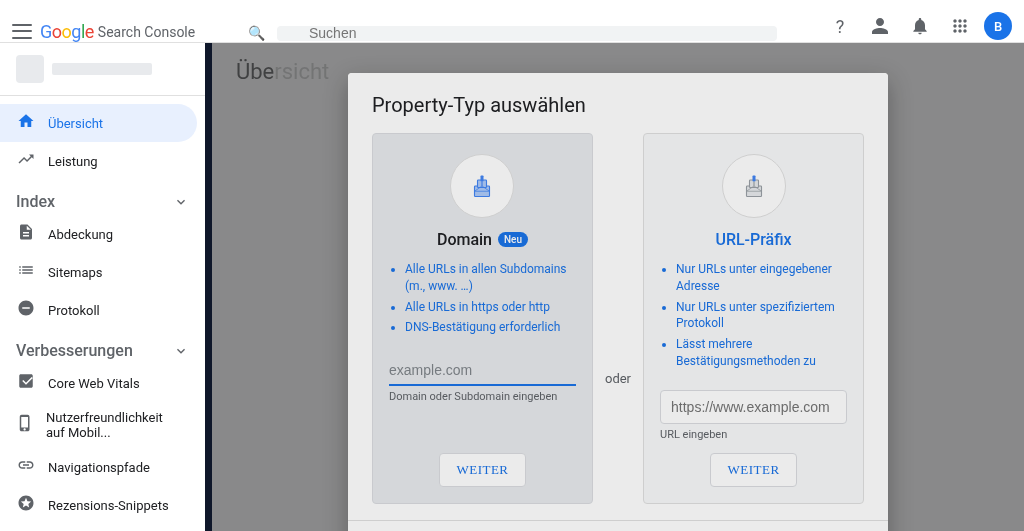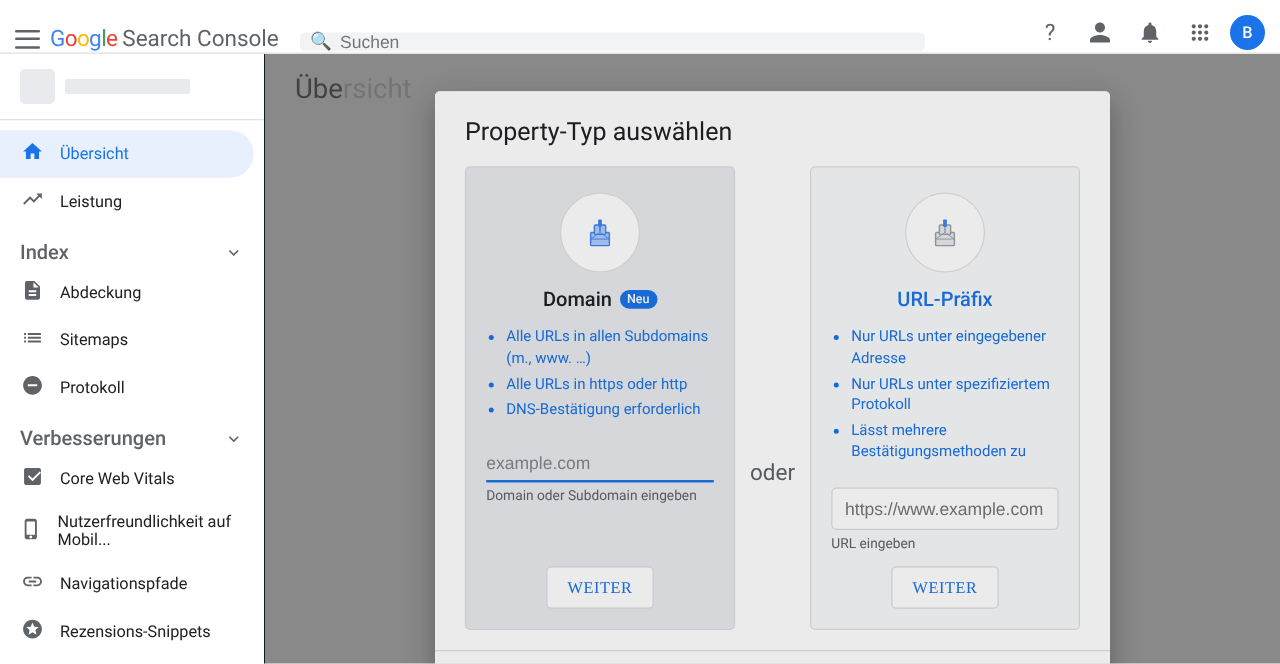--- a/index.html
+++ b/index.html
@@ -46,40 +46,41 @@
       font-weight: 400;
       letter-spacing: -0.5px;
     }
     .google-text .g { color: #4285f4; }
     .google-text .o1 { color: #ea4335; }
     .google-text .o2 { color: #fbbc05; }
     .google-text .g2 { color: #4285f4; }
     .google-text .l { color: #34a853; }
     .google-text .e { color: #ea4335; }
     .console-text {
-      font-size: 18px;
+      font-size: 14px;
       font-weight: 400;
       color: #5f6368;
       margin-left: 4px;
     }
     .search-bar {
       flex: 1;
       max-width: 500px;
       margin: 0 16px;
     }
     .search-bar input {
       width: 100%;
       height: 15px;
       background: #f1f3f4;
       border: none;
       border-radius: 4px;
       padding: 0 12px 0 32px;
       font-size: 14px;
       color: #202124;
       outline: none;
+      margin-left: 37px;
     }
     .search-bar-wrapper {
       position: relative;
     }
     .search-bar-wrapper .search-icon-inline {
       position: absolute;
       left: 8px;
       top: 50%;
       transform: translateY(-50%);
       color: #9aa0a6;
@@ -120,21 +121,21 @@
     .layout {
       display: flex;
       height: calc(531px - 43px);
     }
 
     
     .sidebar {
       width: 212px;
       background: #fff;
       overflow-y: auto;
-      border-right: 1px solid #0f172a;
+      border-right: 7px solid #0f172a;
       flex-shrink: 0;
     }
     .sidebar-property {
       padding: 12px 16px;
       display: flex;
       align-items: center;
       gap: 8px;
       border-bottom: 1px solid #e0e0e0;
     }
     .property-avatar {
@@ -328,21 +329,21 @@
       cursor: pointer;
       margin-top: auto;
       font-family: Liberation Serif, serif;
     }
 
     
     .or-sep {
       display: flex;
       align-items: center;
       color: #5f6368;
-      font-size: 18px;
+      font-size: 13px;
       padding-top: 120px;
       flex-shrink: 0;
     }
 
     
     .modal-footer {
       display: flex;
       justify-content: flex-end;
       align-items: center;
       padding: 8px 24px 16px;

